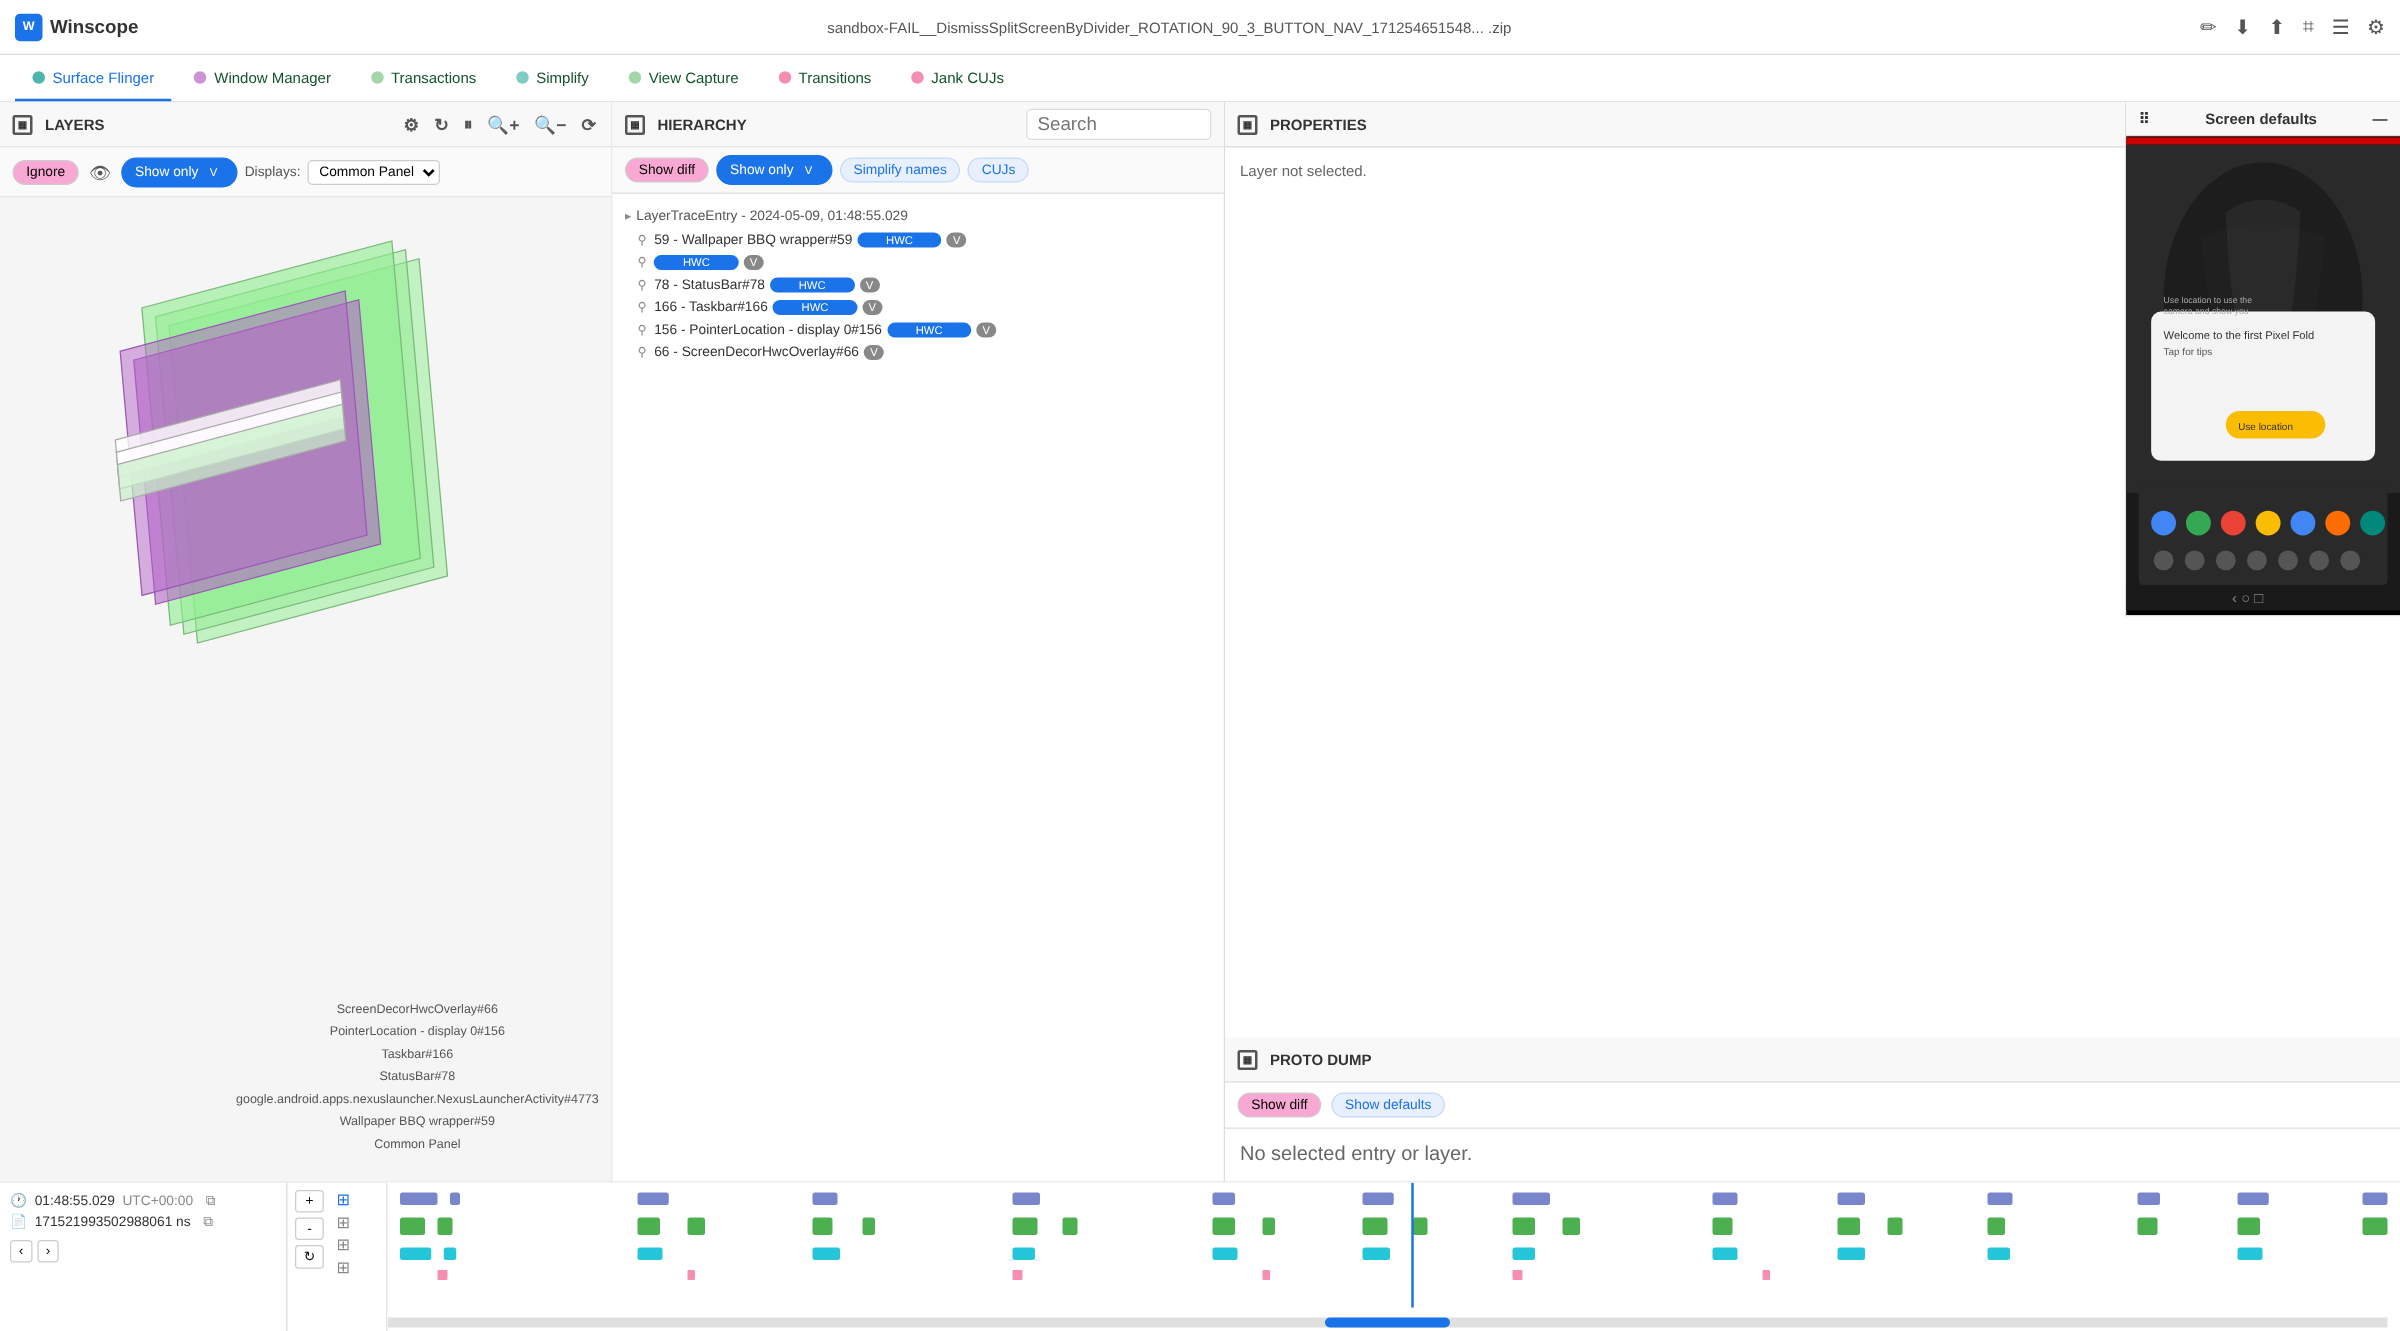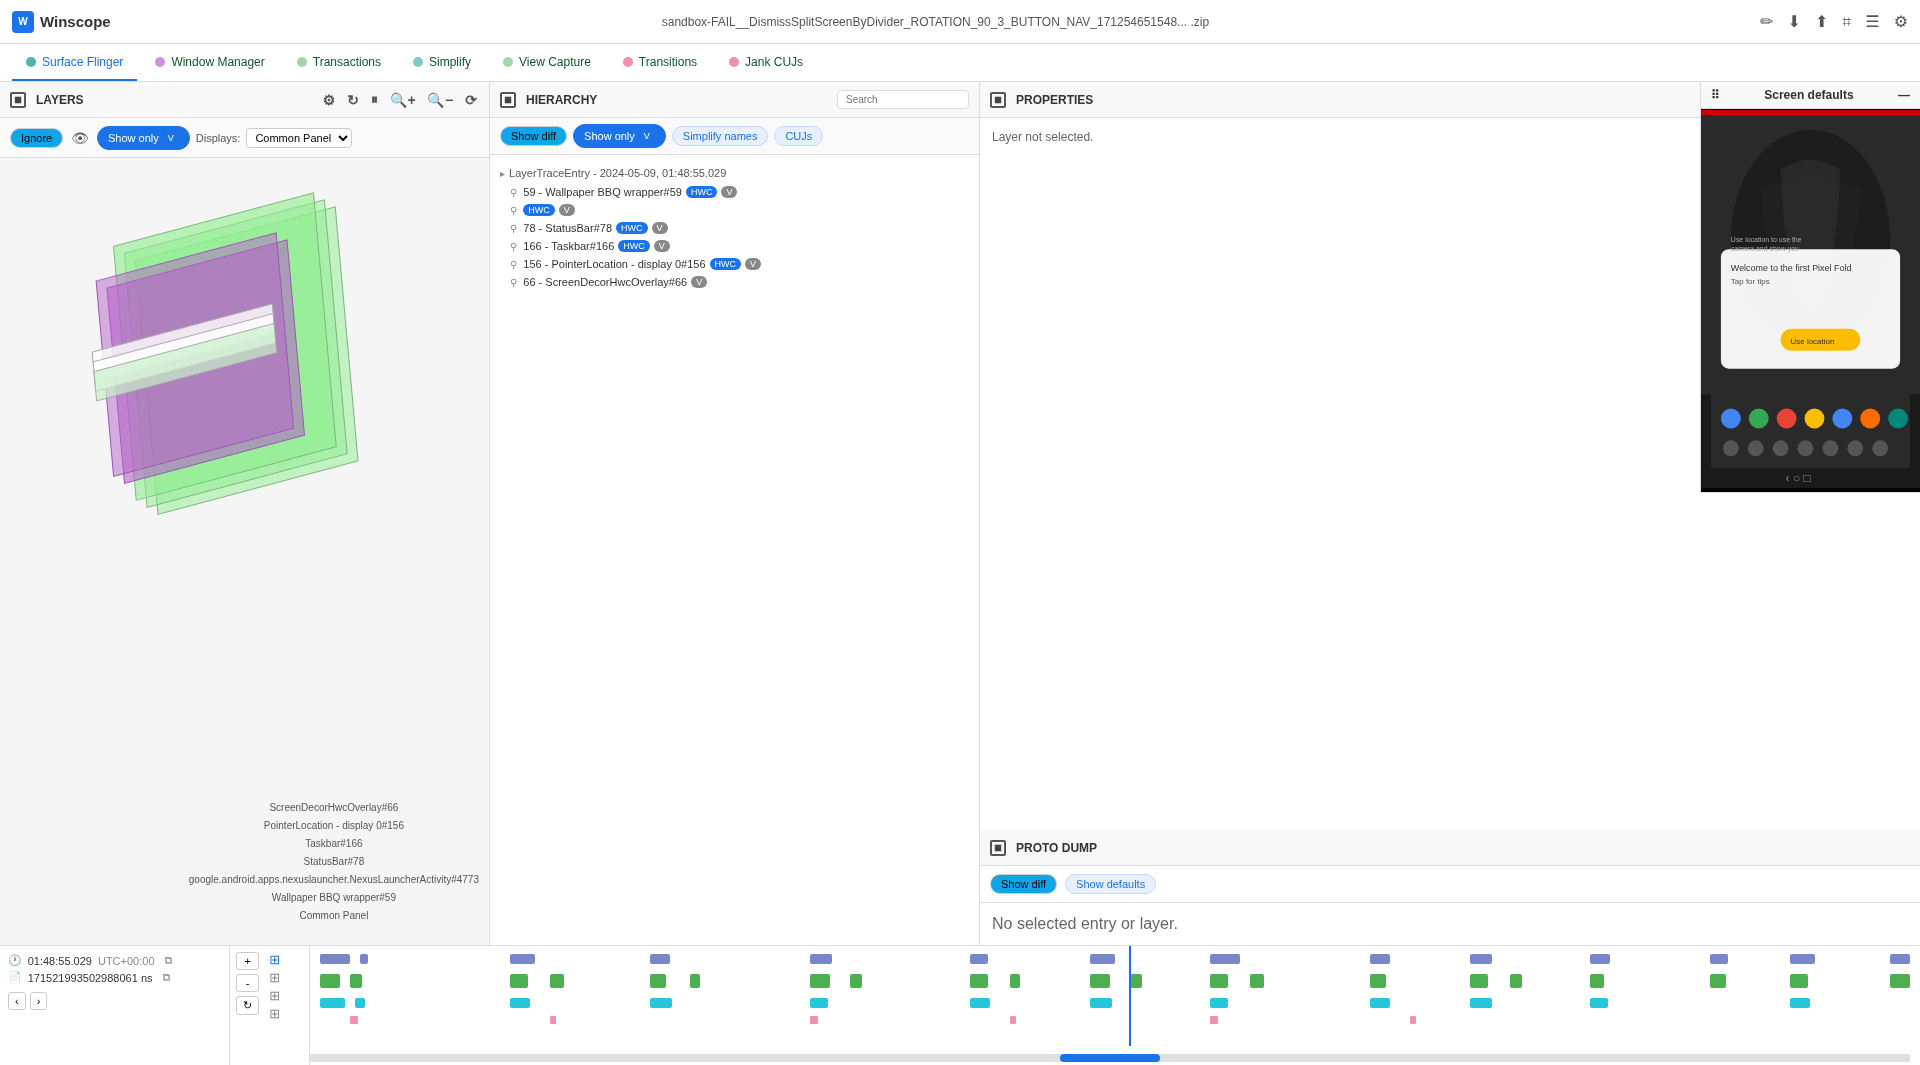--- a/index.html
+++ b/index.html
@@ -25,38 +25,38 @@
     
     .panel { border-right: 1px solid #ddd; background: #fff; display: flex; flex-direction: column; }
     .layers-panel { width: 490px; }
     .hierarchy-panel { width: 490px; }
 
     .panel-header { display: flex; align-items: center; background: #f8f8f8; border-bottom: 1px solid #ddd; height: 36px; padding: 0 10px; gap: 8px; font-weight: 600; font-size: 12px; }
     .panel-icon { width: 16px; height: 16px; border: 2px solid #555; border-radius: 2px; display: flex; align-items: center; justify-content: center; font-size: 8px; margin-right: 2px; }
 
     
     .panel-toolbar { display: flex; align-items: center; gap: 6px; padding: 6px 10px; border-bottom: 1px solid #ddd; background: #fafafa; flex-wrap: wrap; min-height: 40px; }
-    .btn { padding: 3px 10px; border-radius: 12px; border: 1px solid #ccc; background: #0ea5e9; cursor: pointer; font-size: 11px; white-space: nowrap; }
+    .btn { padding: 3px 10px; border-radius: 12px; border: 1px solid #ccc; background: #f9a8d4; cursor: pointer; font-size: 11px; white-space: nowrap; }
     .btn-primary { background: #1a73e8; color: #fff; border-color: #1a73e8; }
     .btn-flat { background: #e8f0fe; color: #1a73e8; border-color: #c5d8fd; }
     .btn-badge { display: flex; align-items: center; gap: 4px; }
     .badge { background: #1a73e8; color: white; border-radius: 50%; width: 16px; height: 16px; display: flex; align-items: center; justify-content: center; font-size: 9px; }
     .badge-gray { background: #888; }
     .toolbar-icon { cursor: pointer; color: #555; font-size: 14px; padding: 2px; }
 
     select.display-select { border: 1px solid #ccc; border-radius: 4px; padding: 2px 4px; font-size: 11px; background: #fff; cursor: pointer; }
 
     
     .layers-canvas { flex: 1; background: #f5f5f5; position: relative; overflow: hidden; }
     .layer-labels { position: absolute; right: 10px; bottom: 20px; text-align: center; font-size: 10px; color: #555; line-height: 1.8; }
     .hierarchy-toolbar { display: flex; align-items: center; gap: 6px; padding: 6px 10px; border-bottom: 1px solid #ddd; background: #fafafa; }
     .hierarchy-list { flex: 1; overflow-y: auto; padding: 8px 0; }
     .hier-entry { padding: 3px 10px 3px 20px; font-size: 11px; color: #333; display: flex; align-items: center; gap: 4px; cursor: pointer; }
     .hier-entry .pin-icon { color: #888; font-size: 10px; margin-right: 2px; }
-    .hier-entry .hwc-badge { background: #1a73e8; color: white; border-radius: 8px; padding: 1px 5px; font-size: 9px; text-align: center; }
+    .hier-entry .hwc-badge { background: #1a73e8; color: white; border-radius: 8px; padding: 1px 23px; font-size: 9px; text-align: center; }
     .hier-entry .v-badge { background: #888; color: white; border-radius: 8px; padding: 1px 5px; font-size: 9px; }
     .hier-parent { padding: 4px 10px; font-size: 11px; color: #555; display: flex; align-items: center; gap: 4px; }
     .hier-parent .tri { color: #888; font-size: 10px; }
 
     
     .prop-content { flex: 1; padding: 12px; }
     .prop-text { font-size: 12px; color: #666; margin-bottom: 12px; }
     .proto-header { display: flex; align-items: center; background: #f8f8f8; border-bottom: 1px solid #ddd; height: 36px; padding: 0 10px; gap: 8px; font-weight: 600; font-size: 12px; margin-top: 0; }
     .proto-toolbar { display: flex; gap: 8px; padding: 8px 10px; border-bottom: 1px solid #ddd; }
     .proto-text { padding: 12px; font-size: 16px; color: #666; }
@@ -187,21 +187,21 @@
         <div>Common Panel</div>
       </div>
     </div>
   </div>
 
   <div class="panel hierarchy-panel">
     <div class="panel-header">
       <div class="panel-icon">▦</div>
       <span>HIERARCHY</span>
       <div style="flex:1"></div>
-      <input type="text" style="border: 1px solid rgb(221, 221, 221); border-radius: 4px; padding: 3px 8px; font-size: 10px; width: 132px;" placeholder="Search">
+      <input type="text" style="border: 1px solid rgb(221, 221, 221); border-radius: 4px; padding: 3px 8px; font-size: 15px; width: 148px;" placeholder="Search">
     </div>
     <div class="hierarchy-toolbar">
       <button class="btn">Show diff</button>
       <button class="btn btn-primary btn-badge">
         <span>Show only</span>
         <span class="badge">V</span>
       </button>
       <button class="btn btn-flat">Simplify names</button>
       <button class="btn btn-flat">CUJs</button>
     </div>

